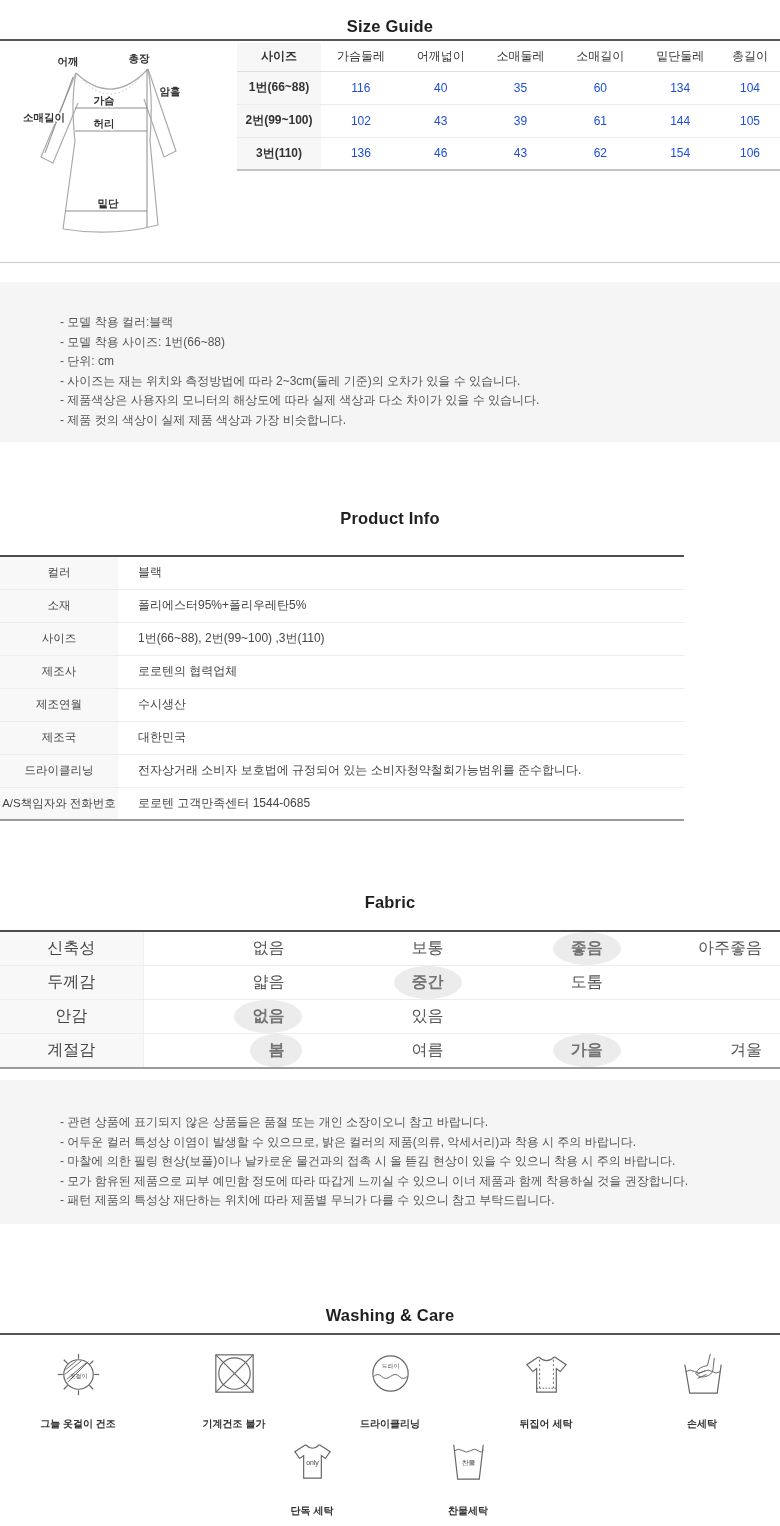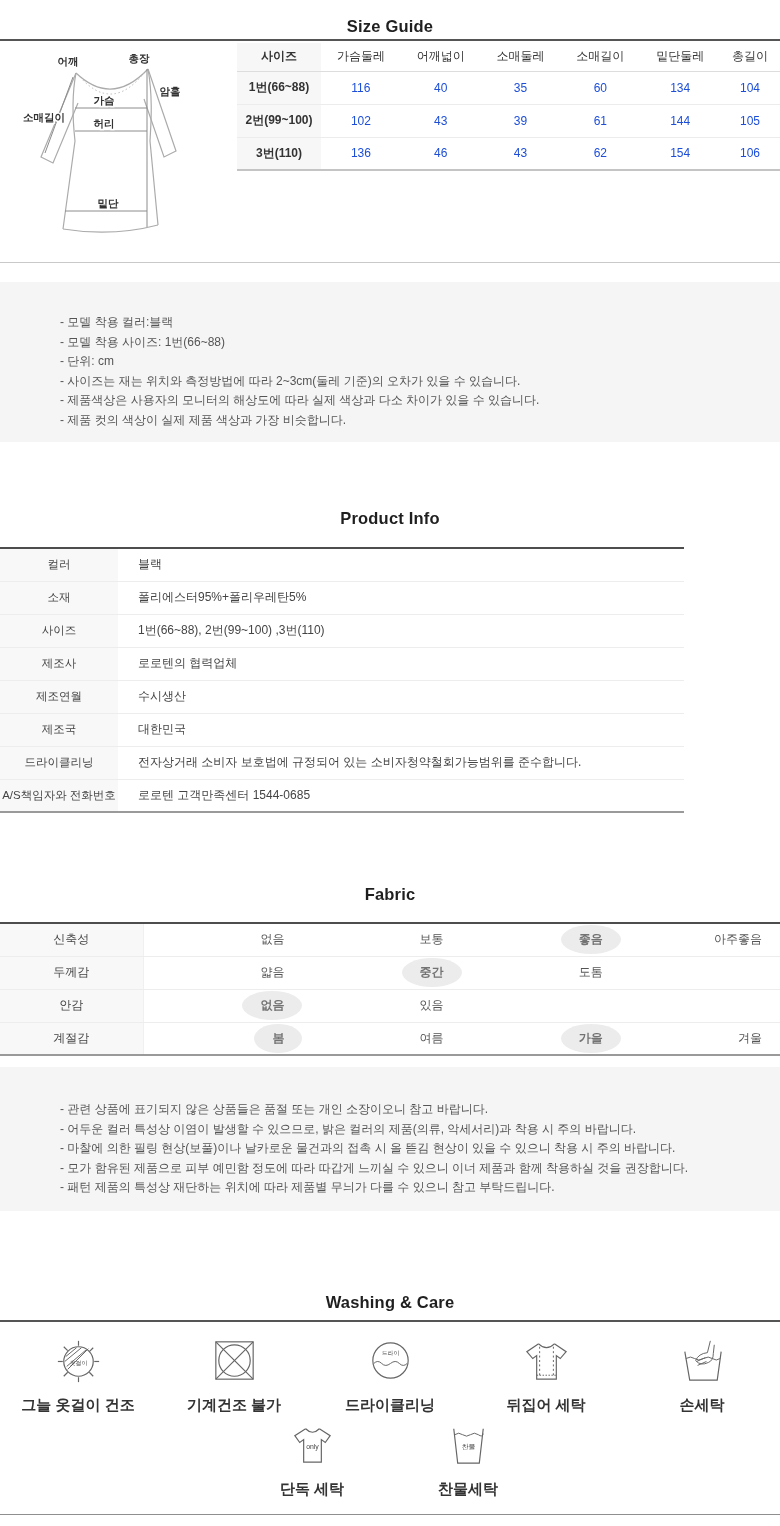--- a/index.html
+++ b/index.html
@@ -28,47 +28,47 @@
   .sg-table .size-col { background:#f7f7f7; font-weight:bold; color:#333; width:84px; }
 
   
   .notes-box { width:780px; background:#f5f5f5; }
   .notes-box p { font-size:12px; color:#555; line-height:19.5px; padding-left:60px; }
   .notes-1 { margin-top:19px; height:160px; padding-top:31px; }
   .notes-2 { margin-top:11px; height:144px; padding-top:33px; }
 
   
   .pi { padding-top:63px; }
-  .pi-table { width:684px; border-collapse:collapse; font-size:12px; margin-top:16px;
+  .pi-table { width:684px; border-collapse:collapse; font-size:12px; margin-top:24px;
               border-top:2px solid #4d4d4d; border-bottom:2px solid #9a9a9a; }
   .pi-table th { width:118px; background:#f8f8f8; font-weight:normal; color:#444;
                  font-size:11.5px; height:33px; text-align:center; white-space:nowrap;
                  border-bottom:1px solid #ededed; }
   .pi-table td { padding-left:20px; color:#444; text-align:left; border-bottom:1px solid #ededed; }
   .pi-table tr:last-child th, .pi-table tr:last-child td { border-bottom:0; }
 
   
   .fb { padding-top:68px; }
-  .fb-table { width:780px; border-collapse:collapse; font-size:12px; margin-top:15px;
+  .fb-table { width:780px; border-collapse:collapse; font-size:16px; margin-top:15px;
               border-top:2px solid #4d4d4d; border-bottom:2px solid #9a9a9a; }
   .fb-table th { width:143px; background:#f8f8f8; font-weight:normal; color:#444;
                  height:33px; border-bottom:1px solid #ededed; border-right:1px solid #f0f0f0; }
   .fb-table td { text-align:right; color:#555; border-bottom:1px solid #ededed; width:159px; }
   .fb-table tr:last-child th, .fb-table tr:last-child td { border-bottom:0; }
   .opt { display:inline-block; padding:6px 18px; }
   .opt.selected { background:#ececec; border-radius:50%; font-weight:bold; color:#737373; }
 
   
   .wc { padding-top:78px; }
   .wc .rule-dark { margin-top:5px; }
   .wash-row1 { display:flex; justify-content:space-around; margin-top:11px; }
   .wash-row2 { display:flex; justify-content:center; margin-top:2px; }
   .wash-item { display:flex; flex-direction:column; align-items:center; width:156px; }
   .wash-item svg { width:55px; height:55px; }
-  .wash-label { margin-top:8px; font-size:15px; font-weight:bold; color:#333; }
+  .wash-label { margin-top:16px; font-size:10px; font-weight:bold; color:#333; }
   .wc-bottom { margin-top:15px; }
 
   svg text { font-family:"Liberation Sans","DejaVu Sans",sans-serif; }
 </style>
 </head>
 <body>
 
 <div class="page">
 
   <section class="sg">

